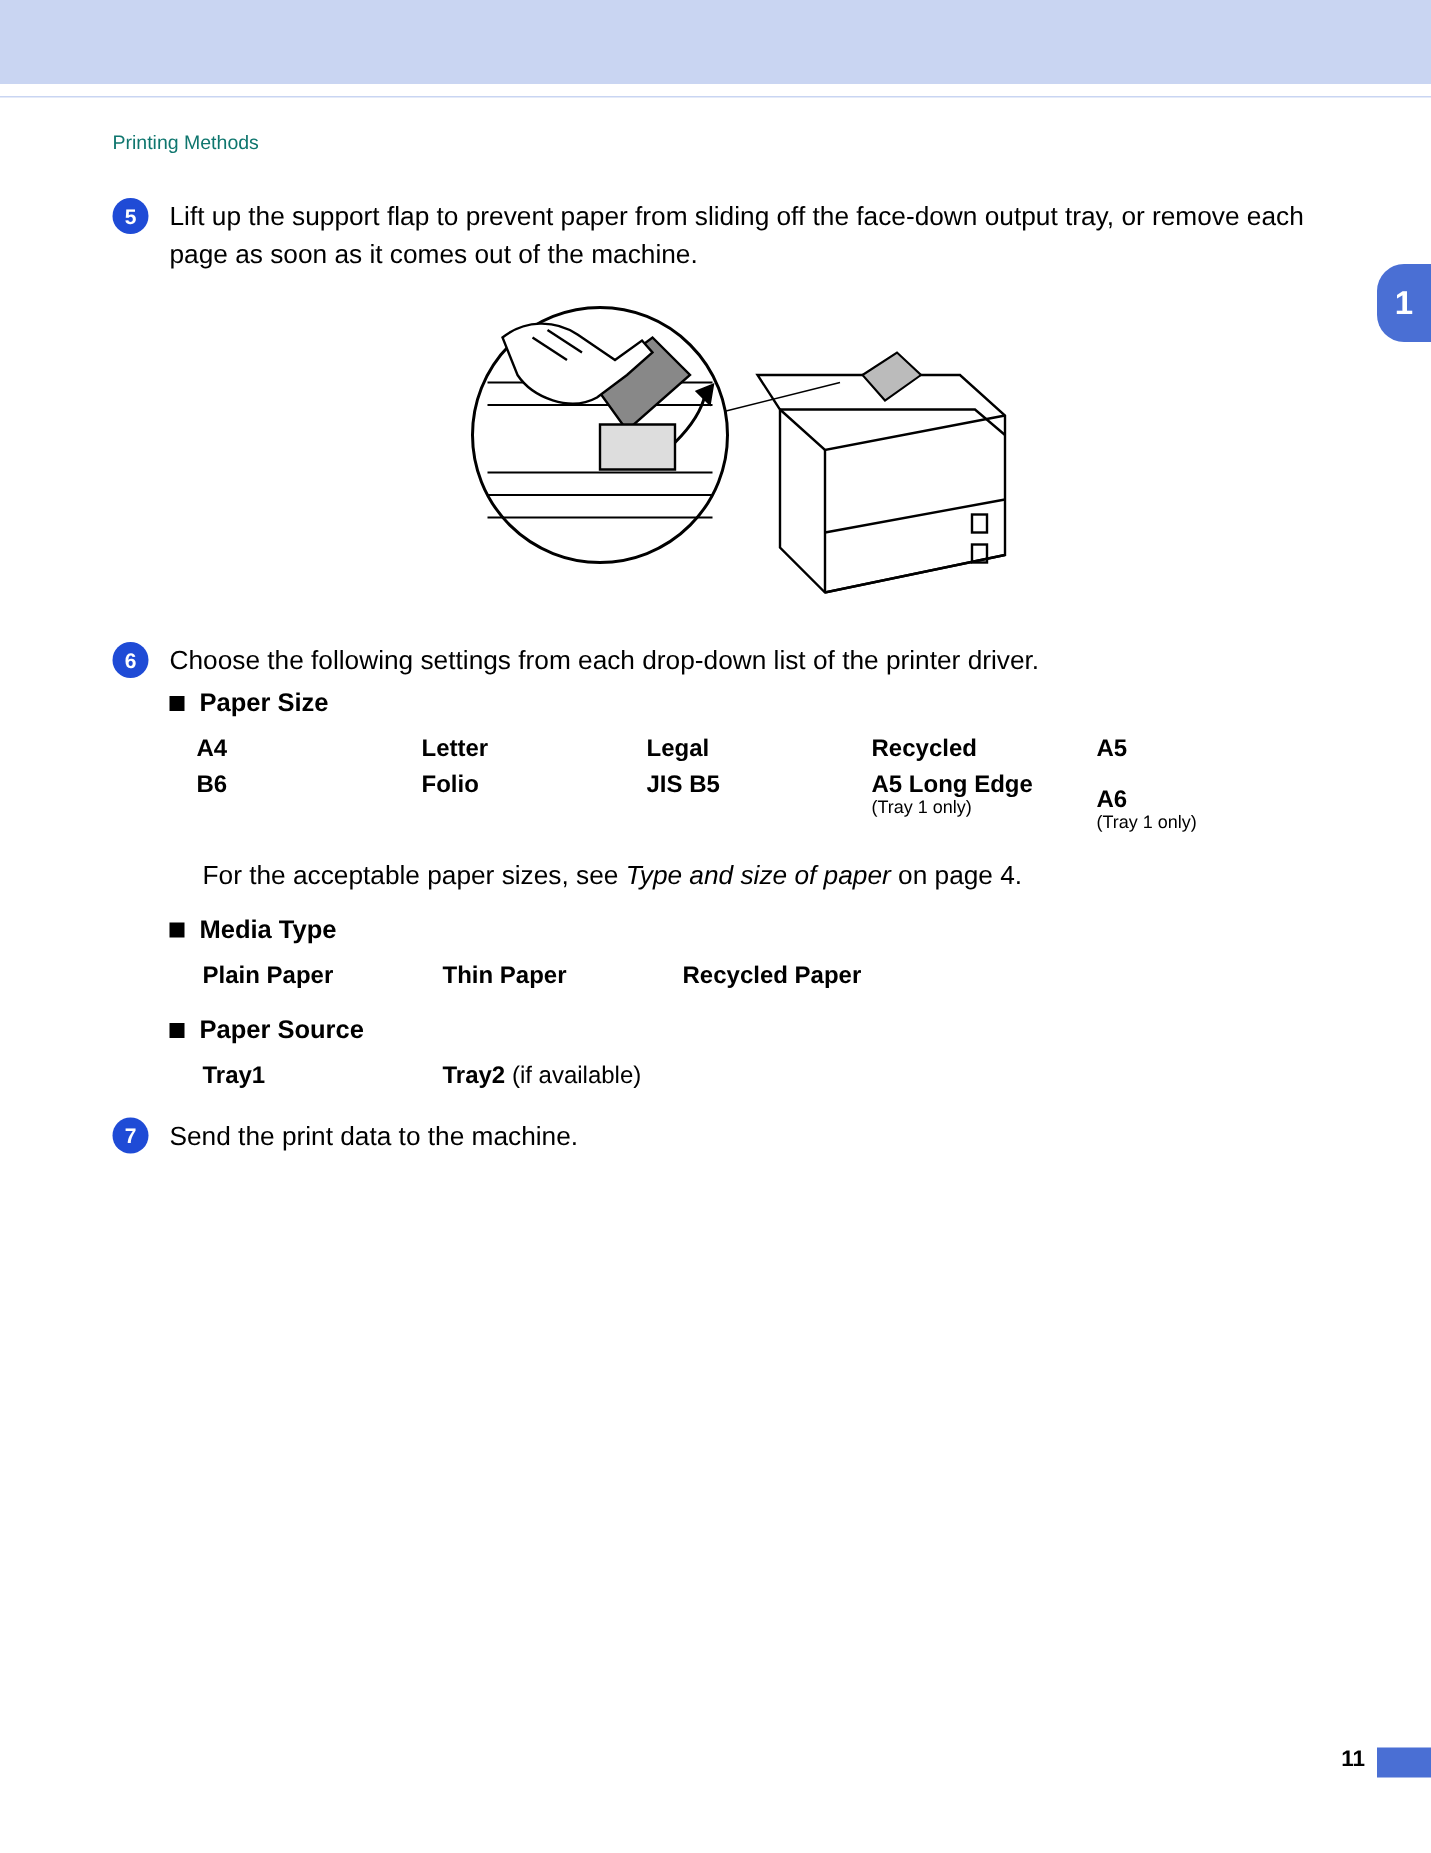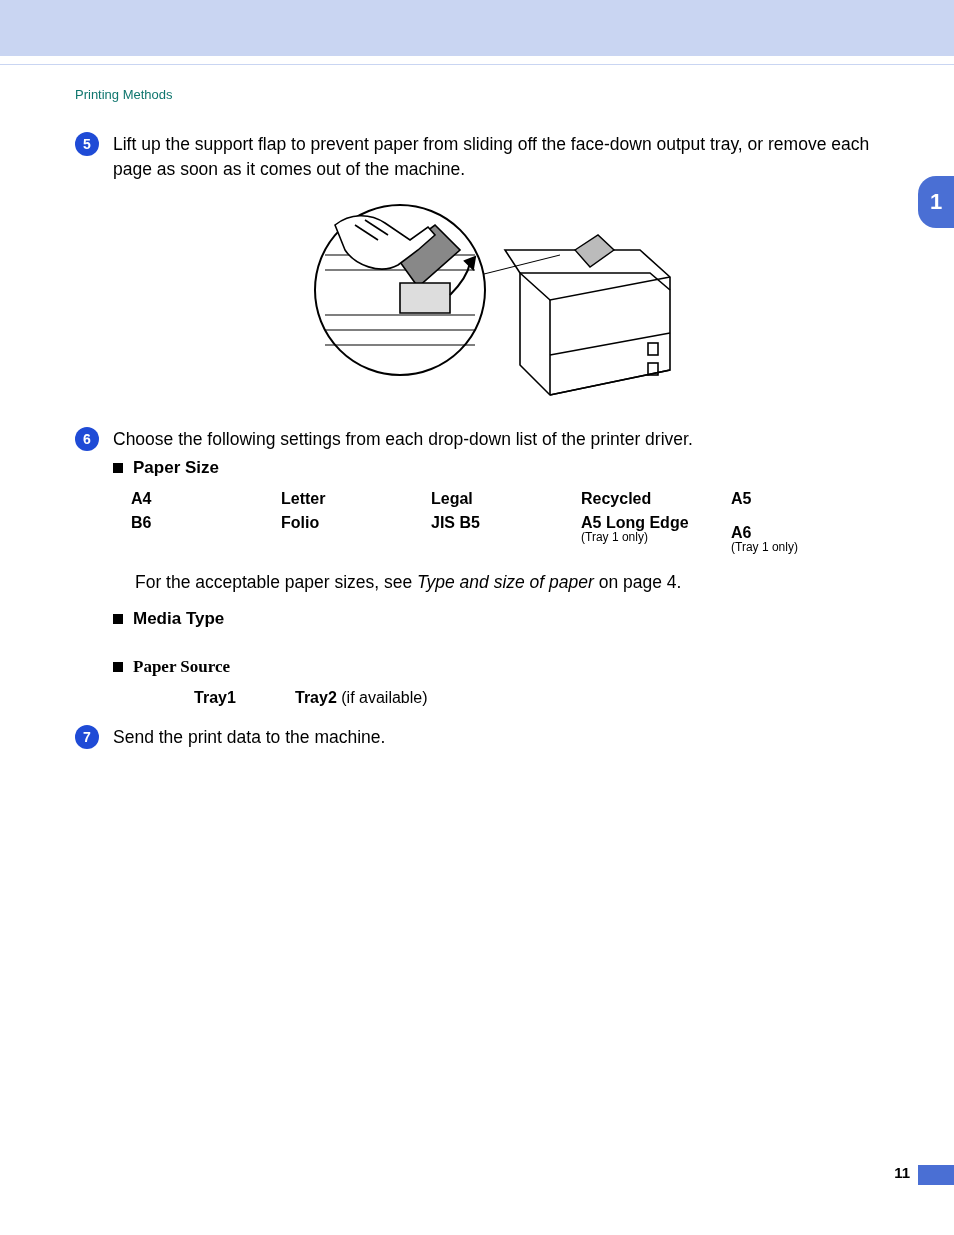--- a/index.html
+++ b/index.html
@@ -20,21 +20,21 @@
   .bullet-label{font-size:17px;font-weight:bold;}
   .grid{display:grid;grid-template-columns:150px 150px 150px 150px 150px;column-gap:0;row-gap:6px;margin:12px 0 6px 18px;font-size:16px;}
   .grid .b{font-weight:bold;}
   .note{font-size:12px;margin-top:-2px;}
   .para{font-size:17.5px;margin:12px 0 16px 22px;}
   .para2{font-size:17.5px;margin:8px 0 16px 0;}
   em.i{font-style:italic;}
   .grid3{display:grid;grid-template-columns:160px 160px 160px;margin:12px 0 6px 22px;font-size:16px;}
   .grid3 .b{font-weight:bold;}
   .grid2{display:grid;grid-template-columns:160px 260px;margin:12px 0 6px 22px;font-size:16px;}
-  .grid2 .b{font-weight:bold;text-align:center;}
+  .grid2 .b{font-weight:bold;}
   .page-num{position:absolute;right:44px;bottom:54px;font-size:15px;font-weight:bold;}
   .bottom-mark{position:absolute;right:0;bottom:50px;width:36px;height:20px;background:#4a6fd4;}
 </style>
 </head>
 <body>
 
 <div class="page">
   <div class="top-bar"></div>
   <div class="top-rule"></div>
   <div class="side-tab">1</div>
@@ -129,22 +129,27 @@
             <div></div>
         </div>
         <div class="para">
           <span>For the acceptable paper sizes, see </span><em class="i">Type and size of paper</em><span> on page 4.</span>
         </div>
 
         <div class="bullet-row">
           <div class="sq"></div>
           <div class="bullet-label">Media Type</div>
         </div>
+        <div class="grid3">
+          <div class="b">Plain Paper</div>
+          <div class="b">Thin Paper</div>
+          <div class="b">Recycled Paper</div>
+        </div>
 
-        <div class="bullet-row" style="margin-top:28px;font-family:Liberation Serif, serif;">
+        <div class="bullet-row" style="margin-top:17px;">
           <div class="sq"></div>
           <div class="bullet-label">Paper Source</div>
         </div>
         <div class="grid2">
           <div class="b">Tray1</div>
           <div><span class="b">Tray2</span><span> (if available)</span></div>
         </div>
 
       </div>
     </div>

